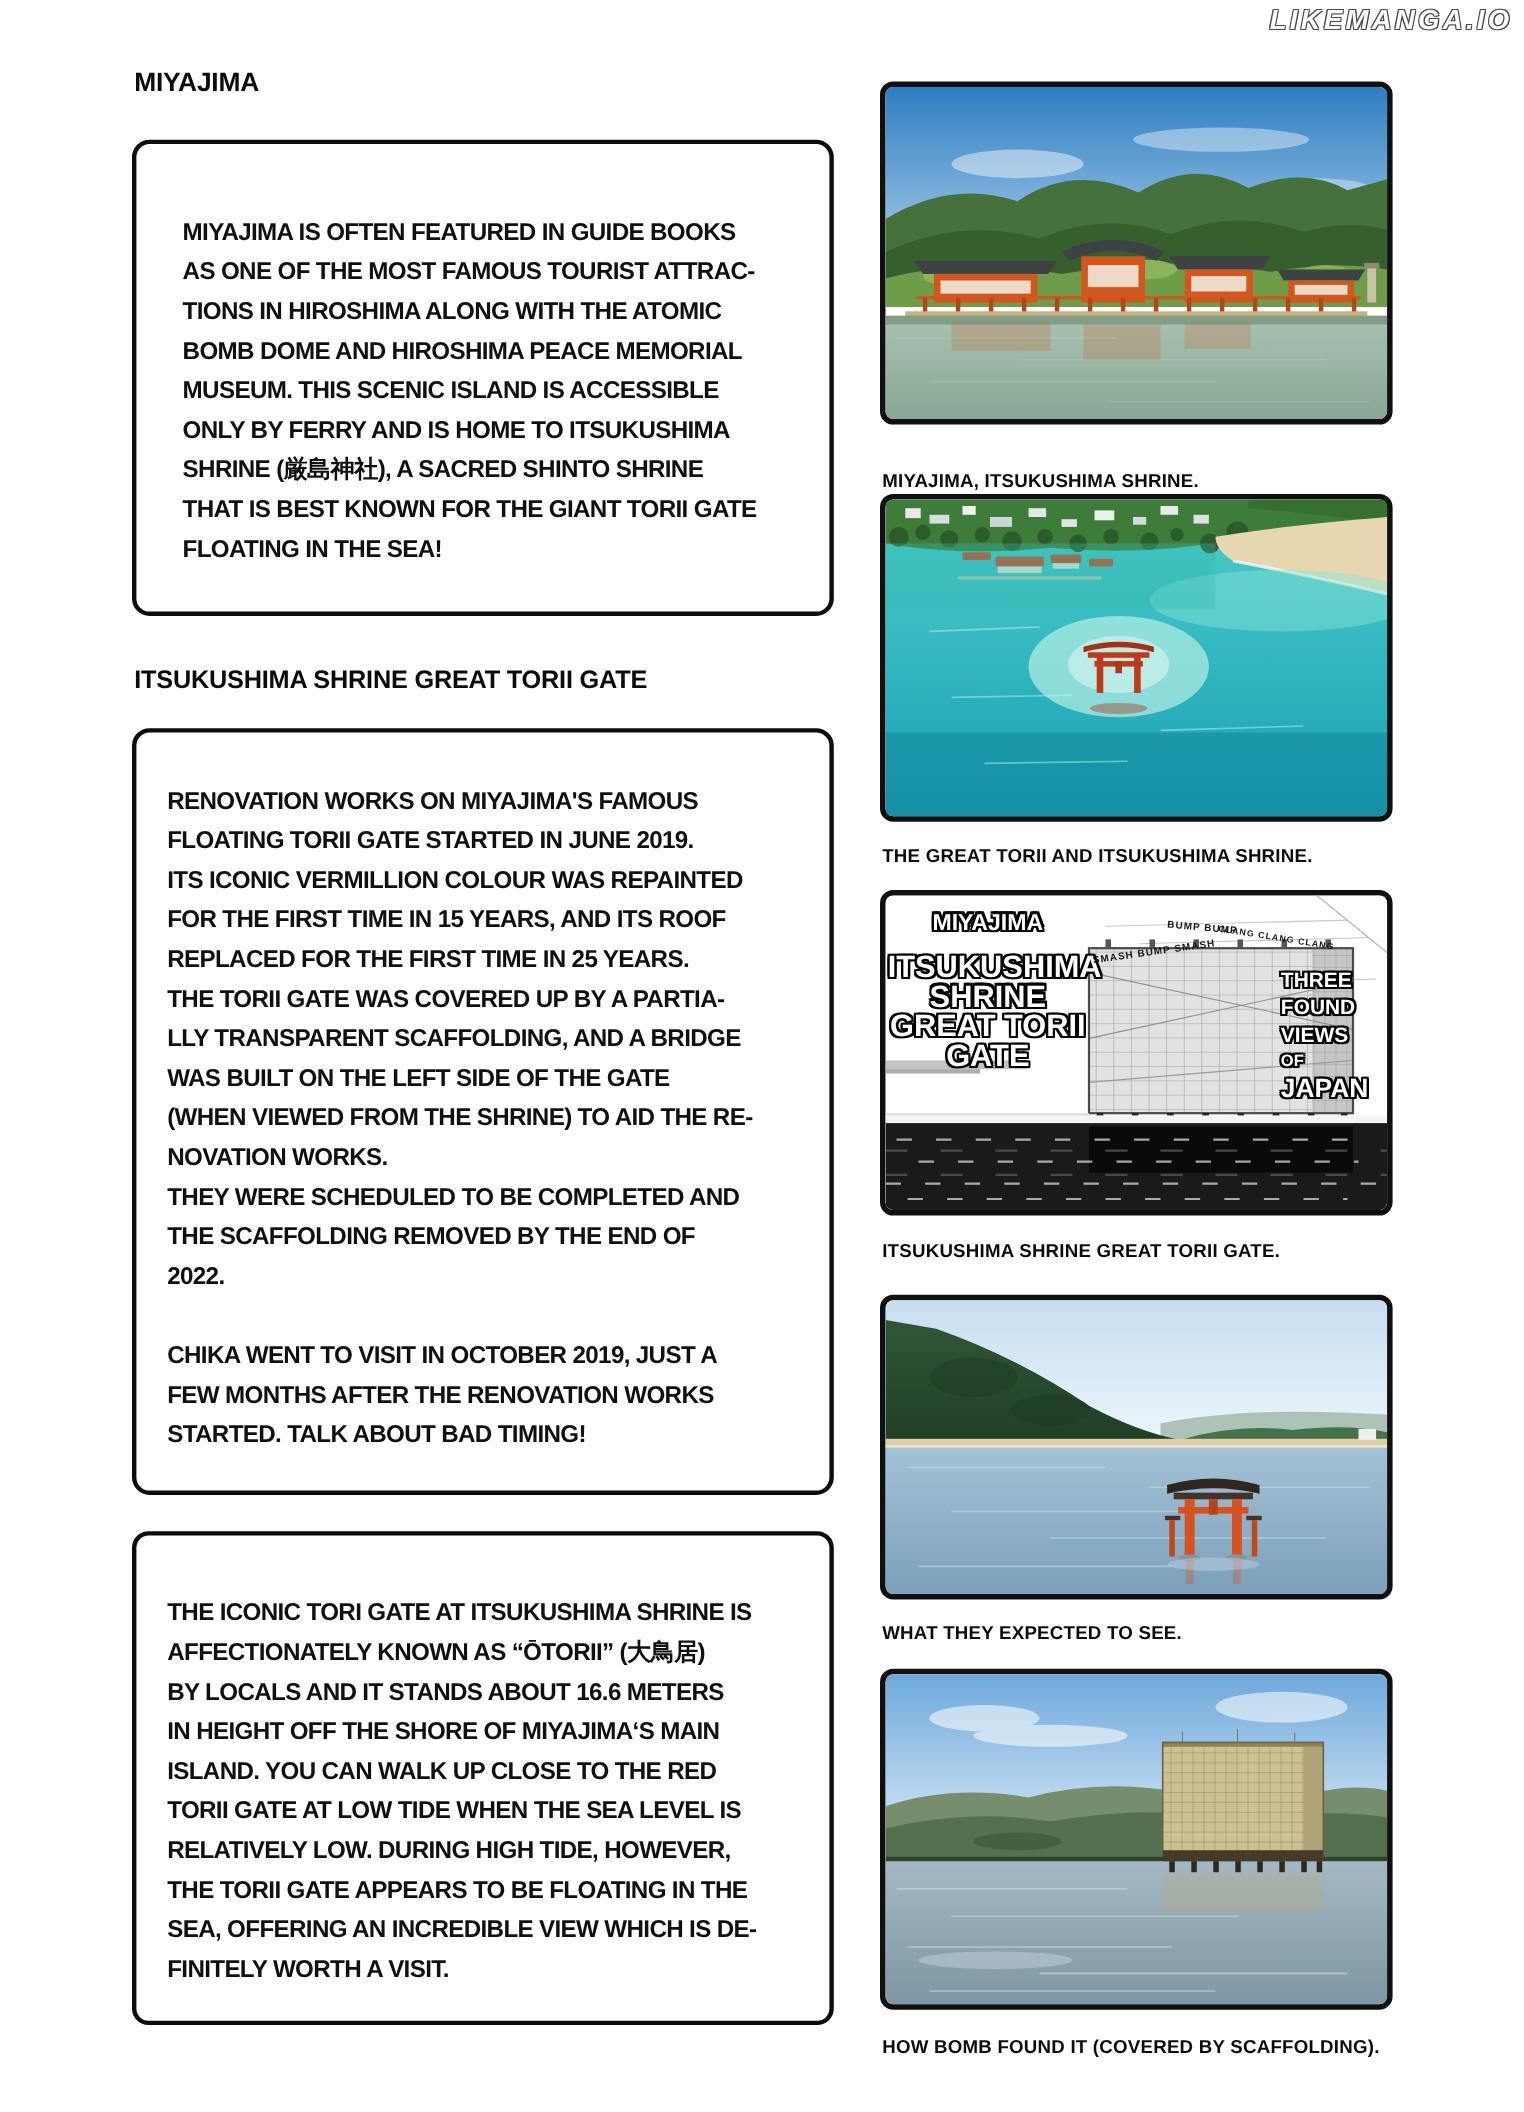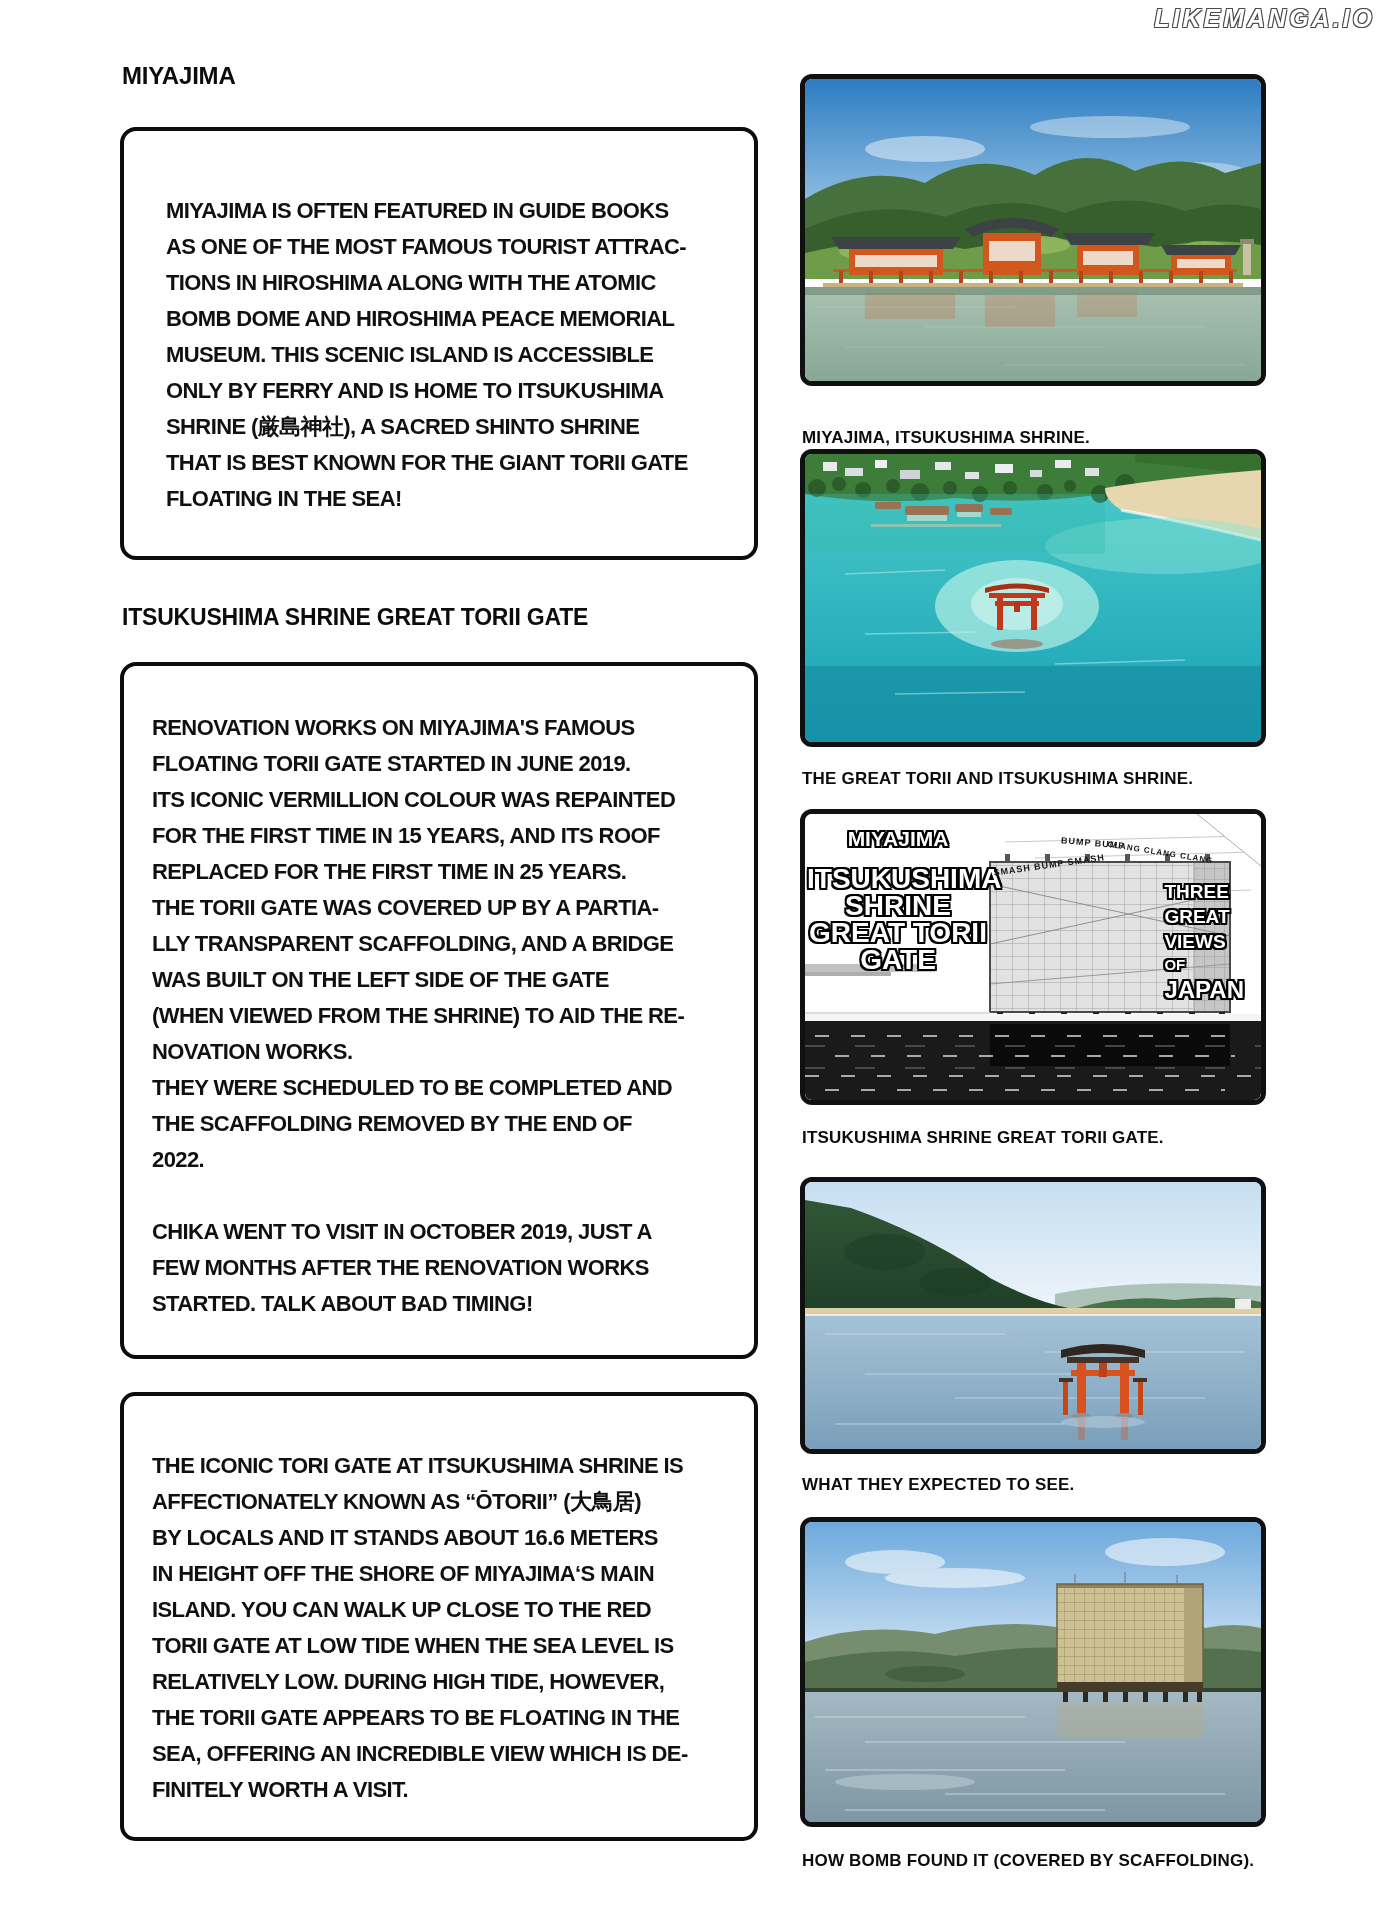--- a/index.html
+++ b/index.html
@@ -340,21 +340,21 @@
   </svg>
   <div class="panel-abs panel-title-left">
     <div class="outlined ptl-big">MIYAJIMA</div>
     <div class="outlined ptl">ITSUKUSHIMA</div>
     <div class="outlined ptl">SHRINE</div>
     <div class="outlined ptl">GREAT TORII</div>
     <div class="outlined ptl">GATE</div>
   </div>
   <div class="panel-abs panel-title-right">
     <div class="outlined ptr">THREE</div>
-    <div class="outlined ptr">GREAT</div>
+    <div class="outlined ptr">FOUND</div>
     <div class="outlined ptr">VIEWS</div>
     <div class="outlined ptr-small">OF</div>
     <div class="outlined ptr-big">JAPAN</div>
   </div>
   <div class="sfx" id="sfx1">SMASH BUMP SMASH</div>
   <div class="sfx" id="sfx2">BUMP BUMP</div>
   <div class="sfx" id="sfx3">CLANG CLANG CLANG</div>
 </div>
 <p class="caption" id="cap3">ITSUKUSHIMA SHRINE GREAT TORII GATE.</p>
 

